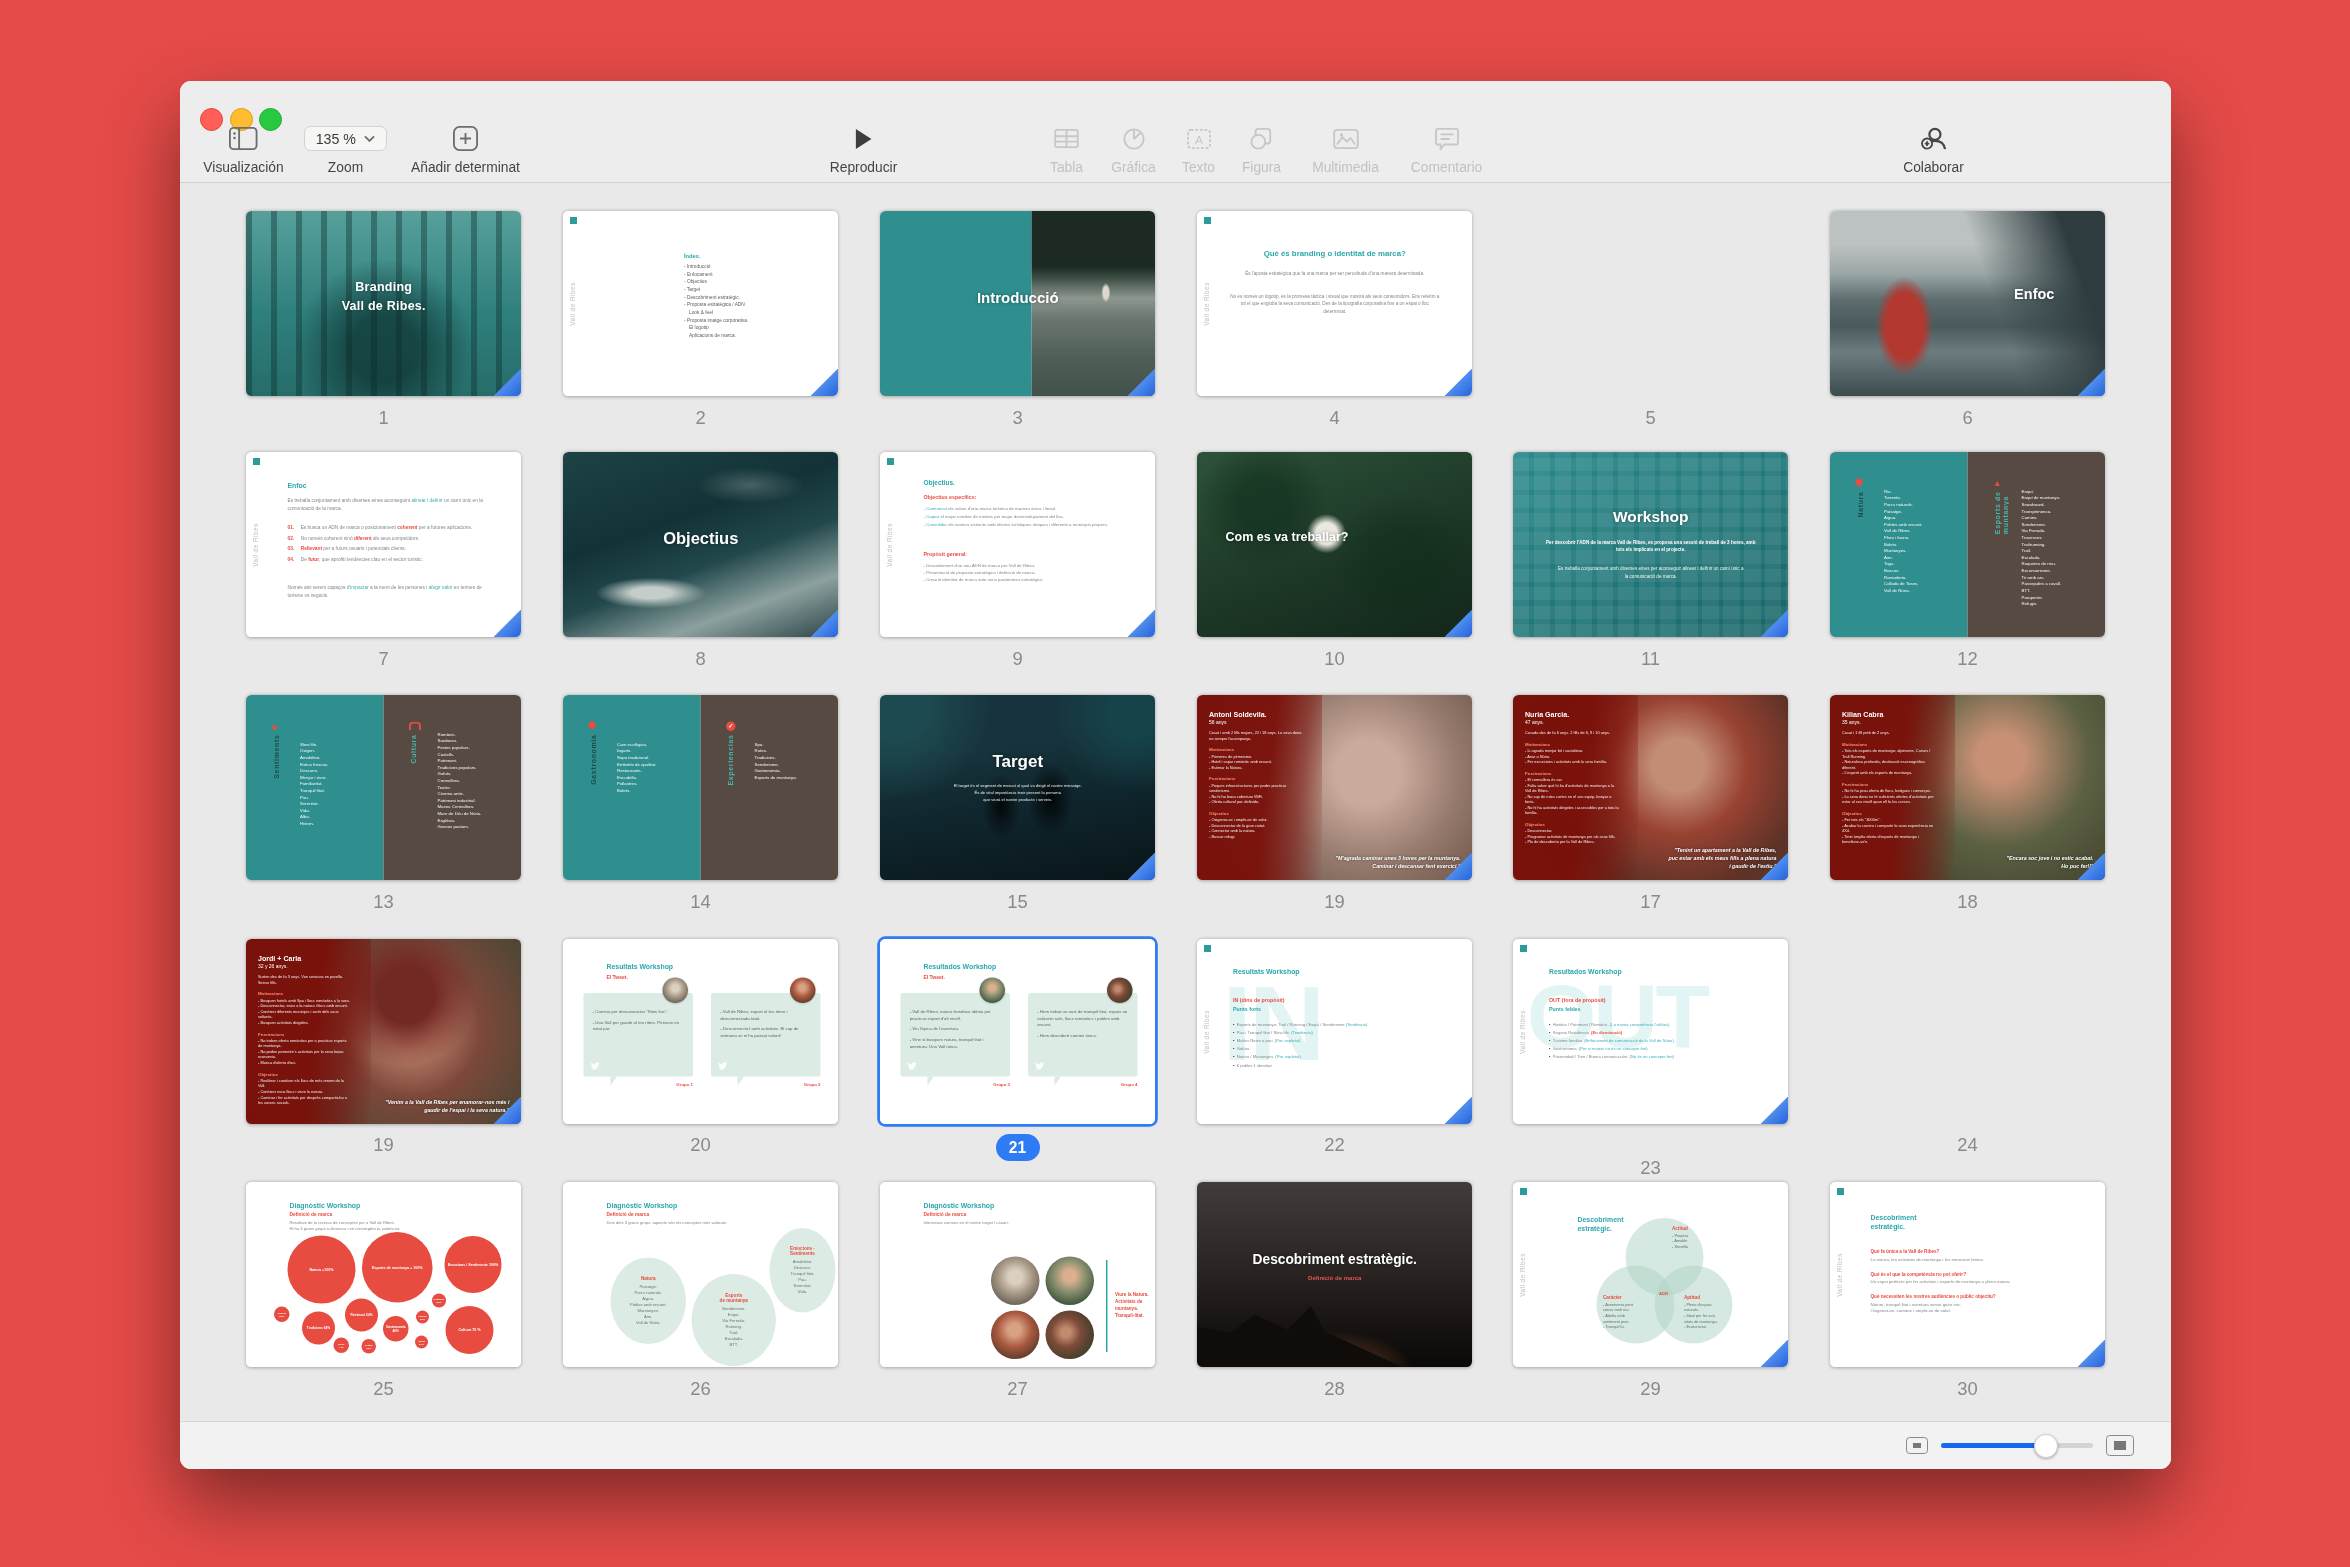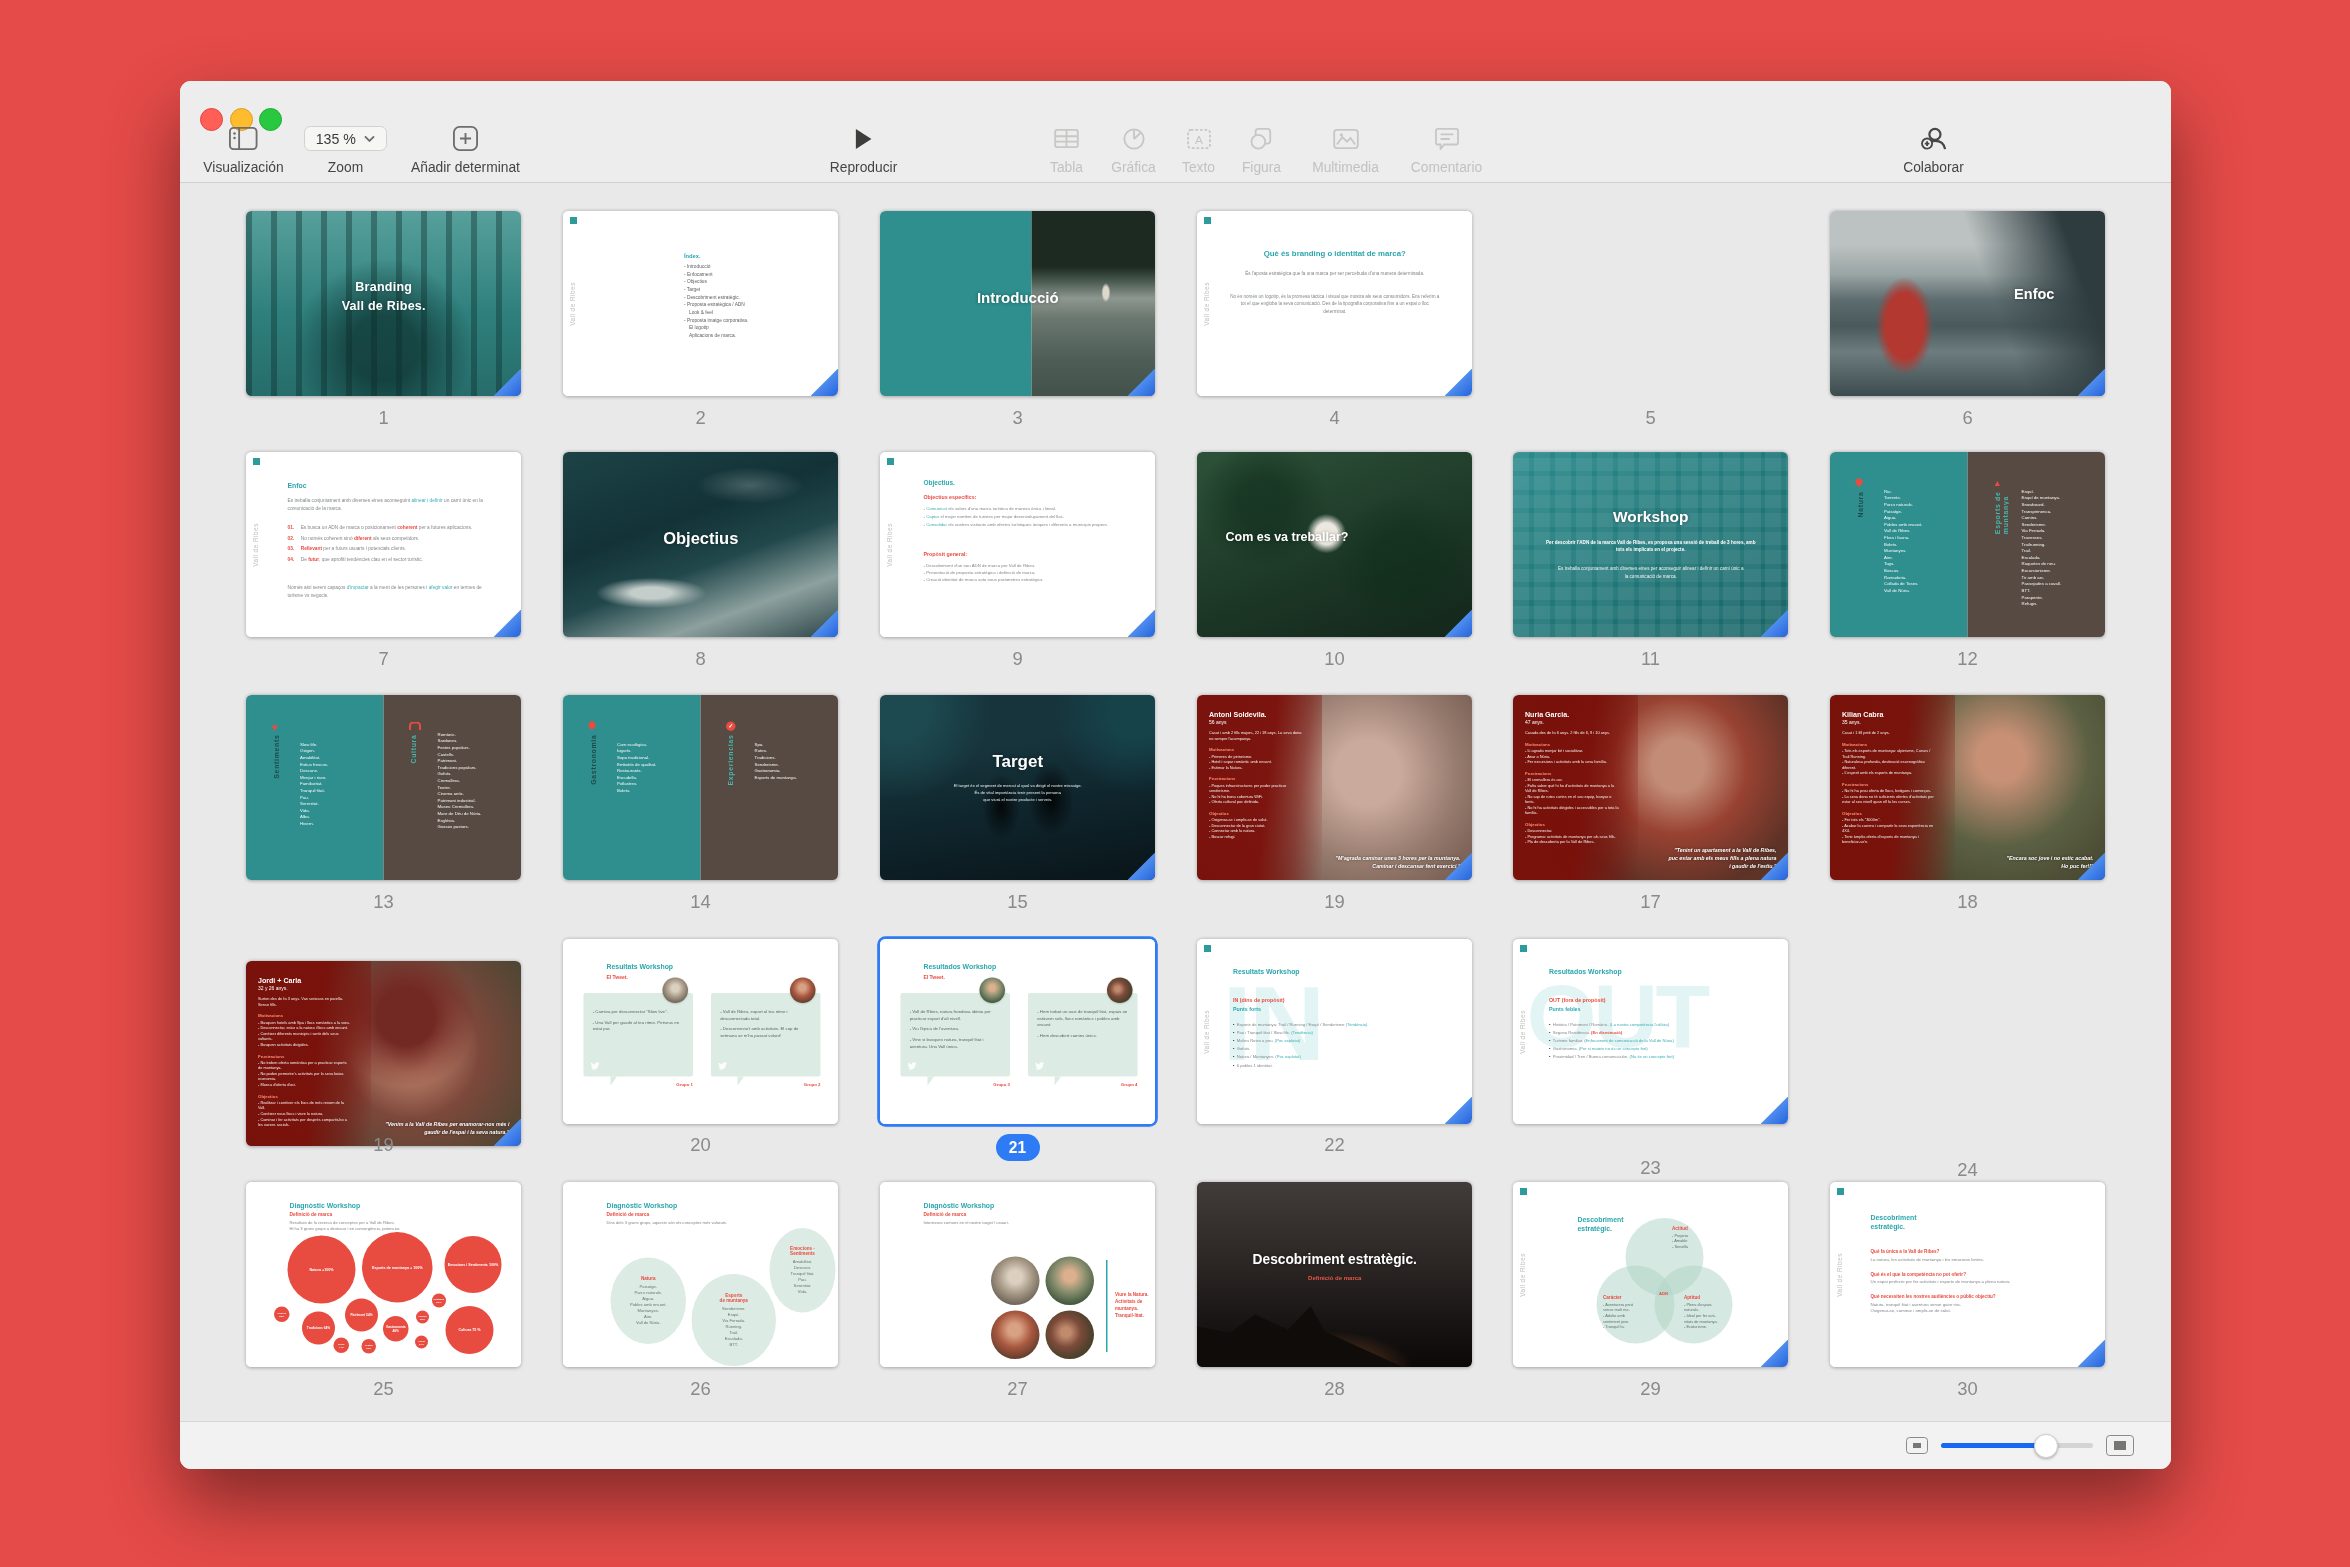--- a/index.html
+++ b/index.html
@@ -593,21 +593,21 @@
               <div>- Fer tots els "3000m".</div>
               <div>- Acabar la carrera i compartir la seva experiència en 4X4.</div>
               <div>- Tenir àmplia oferta d'esports de muntanya i beneficiar-se'n.</div>
             </div>
           </div>
       <div class="p-quote">"Encara soc jove i no estic acabat.<br>Ho puc fer!!"</div>
         </div>
         <div class="fold"></div>
       </div>
       <div class="snum" style="left: 1650px; top: 810px;"><span>18</span></div>
-      <div class="slide" style="left: 66px; top: 858px; margin-top: 22px;">
+      <div class="slide" style="left: 66px; top: 858px;">
         <div class="sinner">
           <div class="fill bg-p19"></div>
           <div class="p-tint"></div>
           <div class="p-red"></div>
       <div class="p-txt">
             <div class="p-name">Jordi + Carla</div>
             <div class="p-age">32 y 26 anys.</div>
       <div class="p-desc">Surten des de fa 3 anys. Van seriosos en parella. Sense fills.</div>
       <div class="p-sh">Motivacions</div>
             <div class="p-it">
@@ -727,21 +727,21 @@
             <li style="list-style:none">•&nbsp;&nbsp;<span class="c-g">Turisme familiar. </span><span class="c-t">(Enfocament de comunicació de la Vall de Núria)</span></li>
             <li style="list-style:none">•&nbsp;&nbsp;<span class="c-g">Gastronomia. </span><span class="c-t">(Per si mateix no és un concepte fort)</span></li>
             <li style="list-style:none">•&nbsp;&nbsp;<span class="c-g">Proximidad / Tren / Buena comunicación. </span><span class="c-t">(No és un concepte fort)</span></li>
           </div>
         </div>
         <div class="dot"></div>
         <div class="edge">Vall de Ribes</div>
         <div class="fold"></div>
       </div>
       <div class="snum" style="left: 1333px; top: 1076px;"><span>23</span></div>
-      <div class="snum" style="left: 1650px; top: 1053px; margin-top: 25px;"><span>24</span></div>
+      <div class="snum" style="left: 1650px; top: 1053px;"><span>24</span></div>
       <div class="slide" style="left: 66px; top: 1101px;">
         <div class="sinner">
           <div class="fill white"></div>
           <div style="position:absolute;left:87px;top:40px">
   <div class="hd" style="font-size:13.8px">Diagnòstic Workshop</div>
   <div class="rb" style="font-size:9.6px;margin-top:2.8px">Definició de marca</div>
   <div class="gy" style="font-size:8.3px;line-height:1.5;margin-top:5.5px">Resultats de la recerca de conceptes per a Vall de Ribes.<br>Hi ha 3 grans grups a destacar i en convergència, potenciar.</div>
           </div>
       <div class="bub" style="left:83px;top:107px;width:136px;height:136px;font-size:7.3px">
             <span>Natura +100%</span>

